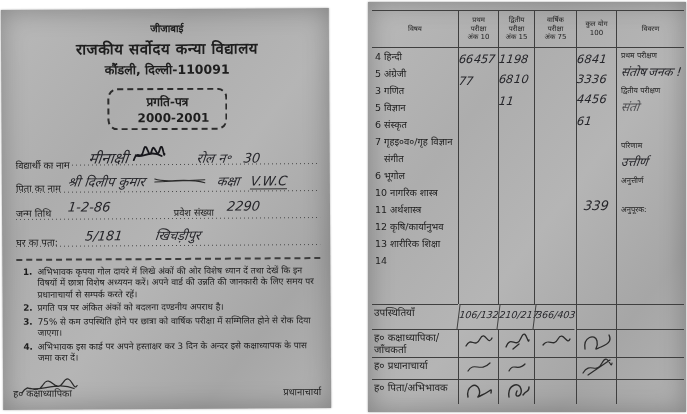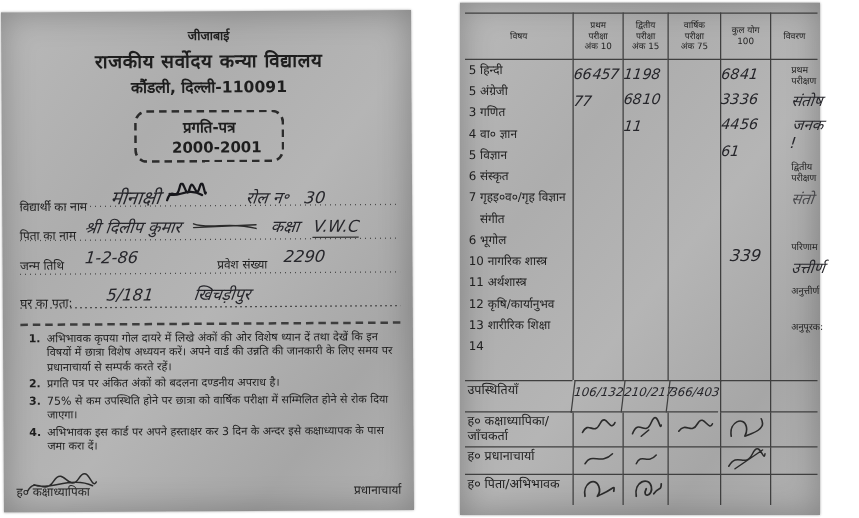--- a/index.html
+++ b/index.html
@@ -2,21 +2,21 @@
 <html><head>
 <meta charset="utf-8">
 <style>
   html,body{margin:0;padding:0;}
   body{width:687px;height:414px;background:#ffffff;position:relative;overflow:hidden;
        font-family:"DejaVu Sans",sans-serif;color:#1e1e1e;}
   .page{position:absolute;background:
         linear-gradient(128deg,#b9b9b9 0%,#adadad 30%,#b5b5b5 55%,#a6a6a6 80%,#b2b2b2 100%);
         box-shadow:inset 0 0 26px rgba(0,0,0,.28), 0 0 2px rgba(0,0,0,.4);}
   #left-page{left:2px;top:9px;width:328px;height:400px;transform:rotate(-.35deg);}
-  #right-page{left:368px;top:2px;width:288px;height:410px;}
+  #right-page{left:368px;top:2px;width:318px;height:410px;}
   .ctr{text-align:center;}
   .hw{font-style:italic;color:#26262b;display:inline-block;transform:skewX(-7deg);}
   .faint{opacity:.72;}
   
   #lp-inner{position:absolute;inset:8px 10px 6px 14px;}
   .school-small{font-size:10px;font-weight:bold;margin-top:4px;}
   .school-name{font-size:15px;font-weight:bold;letter-spacing:.5px;margin-top:3px;}
   .school-addr{font-size:12.5px;font-weight:bold;margin-top:3px;}
   .report-box{display:inline-block;border:2px dashed #2c2c2c;border-radius:10px;
               padding:3px 16px;margin-top:10px;}
@@ -43,21 +43,21 @@
   .cell{position:relative;min-width:0;}
   .bl{border-left:1px solid #3f3f3f;}
   .bt{border-top:1px solid #3f3f3f;}
   .bb{border-bottom:1px solid #3f3f3f;}
   .h-cell{font-size:7px;text-align:center;display:flex;flex-direction:column;
           justify-content:center;line-height:1.25;}
   .ln{height:17px;line-height:17px;font-size:9.5px;white-space:nowrap;overflow:visible;}
   .ln.sub{padding-left:3px;}
   .ln.num{text-align:center;font-size:11.5px;}
   .grand{position:absolute;top:150px;left:0;right:0;text-align:center;font-size:13px;}
-  .remarks{font-size:7.5px;padding:3px 2px 0 16px;line-height:1.2;}
+  .remarks{font-size:7.5px;padding:3px 2px 0 4px;line-height:1.2;}
   .remarks .hwline{font-size:12px;margin-top:5px;}
   .remarks .plabel{margin-top:7px;}
   .f-label{font-size:10px;line-height:1.15;padding:2px 1px 0 2px;}
   .f-val{text-align:center;font-size:9.5px;padding-top:4px;}
   .sig{position:absolute;top:50%;left:50%;transform:translate(-50%,-50%);}
 </style>
 </head>
 <body>
 
 <div class="page" id="left-page">
@@ -160,24 +160,23 @@
       </div>
     <div class="cell h-cell bt bb bl">
         <div>कुल योग</div>
         <div>100</div>
       </div>
     <div class="cell h-cell bt bb bl">
         <div>विवरण</div>
       </div>
 
     <div class="cell" id="col-subject">
-        <div class="ln sub">5 हिन्दी</div>
+        <div class="ln sub">4 हिन्दी</div>
         <div class="ln sub">5 अंग्रेजी</div>
         <div class="ln sub">3 गणित</div>
-        <div class="ln sub">4 वा० ज्ञान</div>
         <div class="ln sub">5 विज्ञान</div>
         <div class="ln sub">6 संस्कृत</div>
         <div class="ln sub">7 गृहइ०व०/गृह विज्ञान</div>
         <div class="ln sub">&nbsp;&nbsp;&nbsp;संगीत</div>
         <div class="ln sub">6 भूगोल</div>
         <div class="ln sub">10 नागरिक शास्त्र</div>
         <div class="ln sub">11 अर्थशास्त्र</div>
         <div class="ln sub">12 कृषि/कार्यानुभव</div>
         <div class="ln sub">13 शारीरिक शिक्षा</div>
         <div class="ln sub">14 </div>

